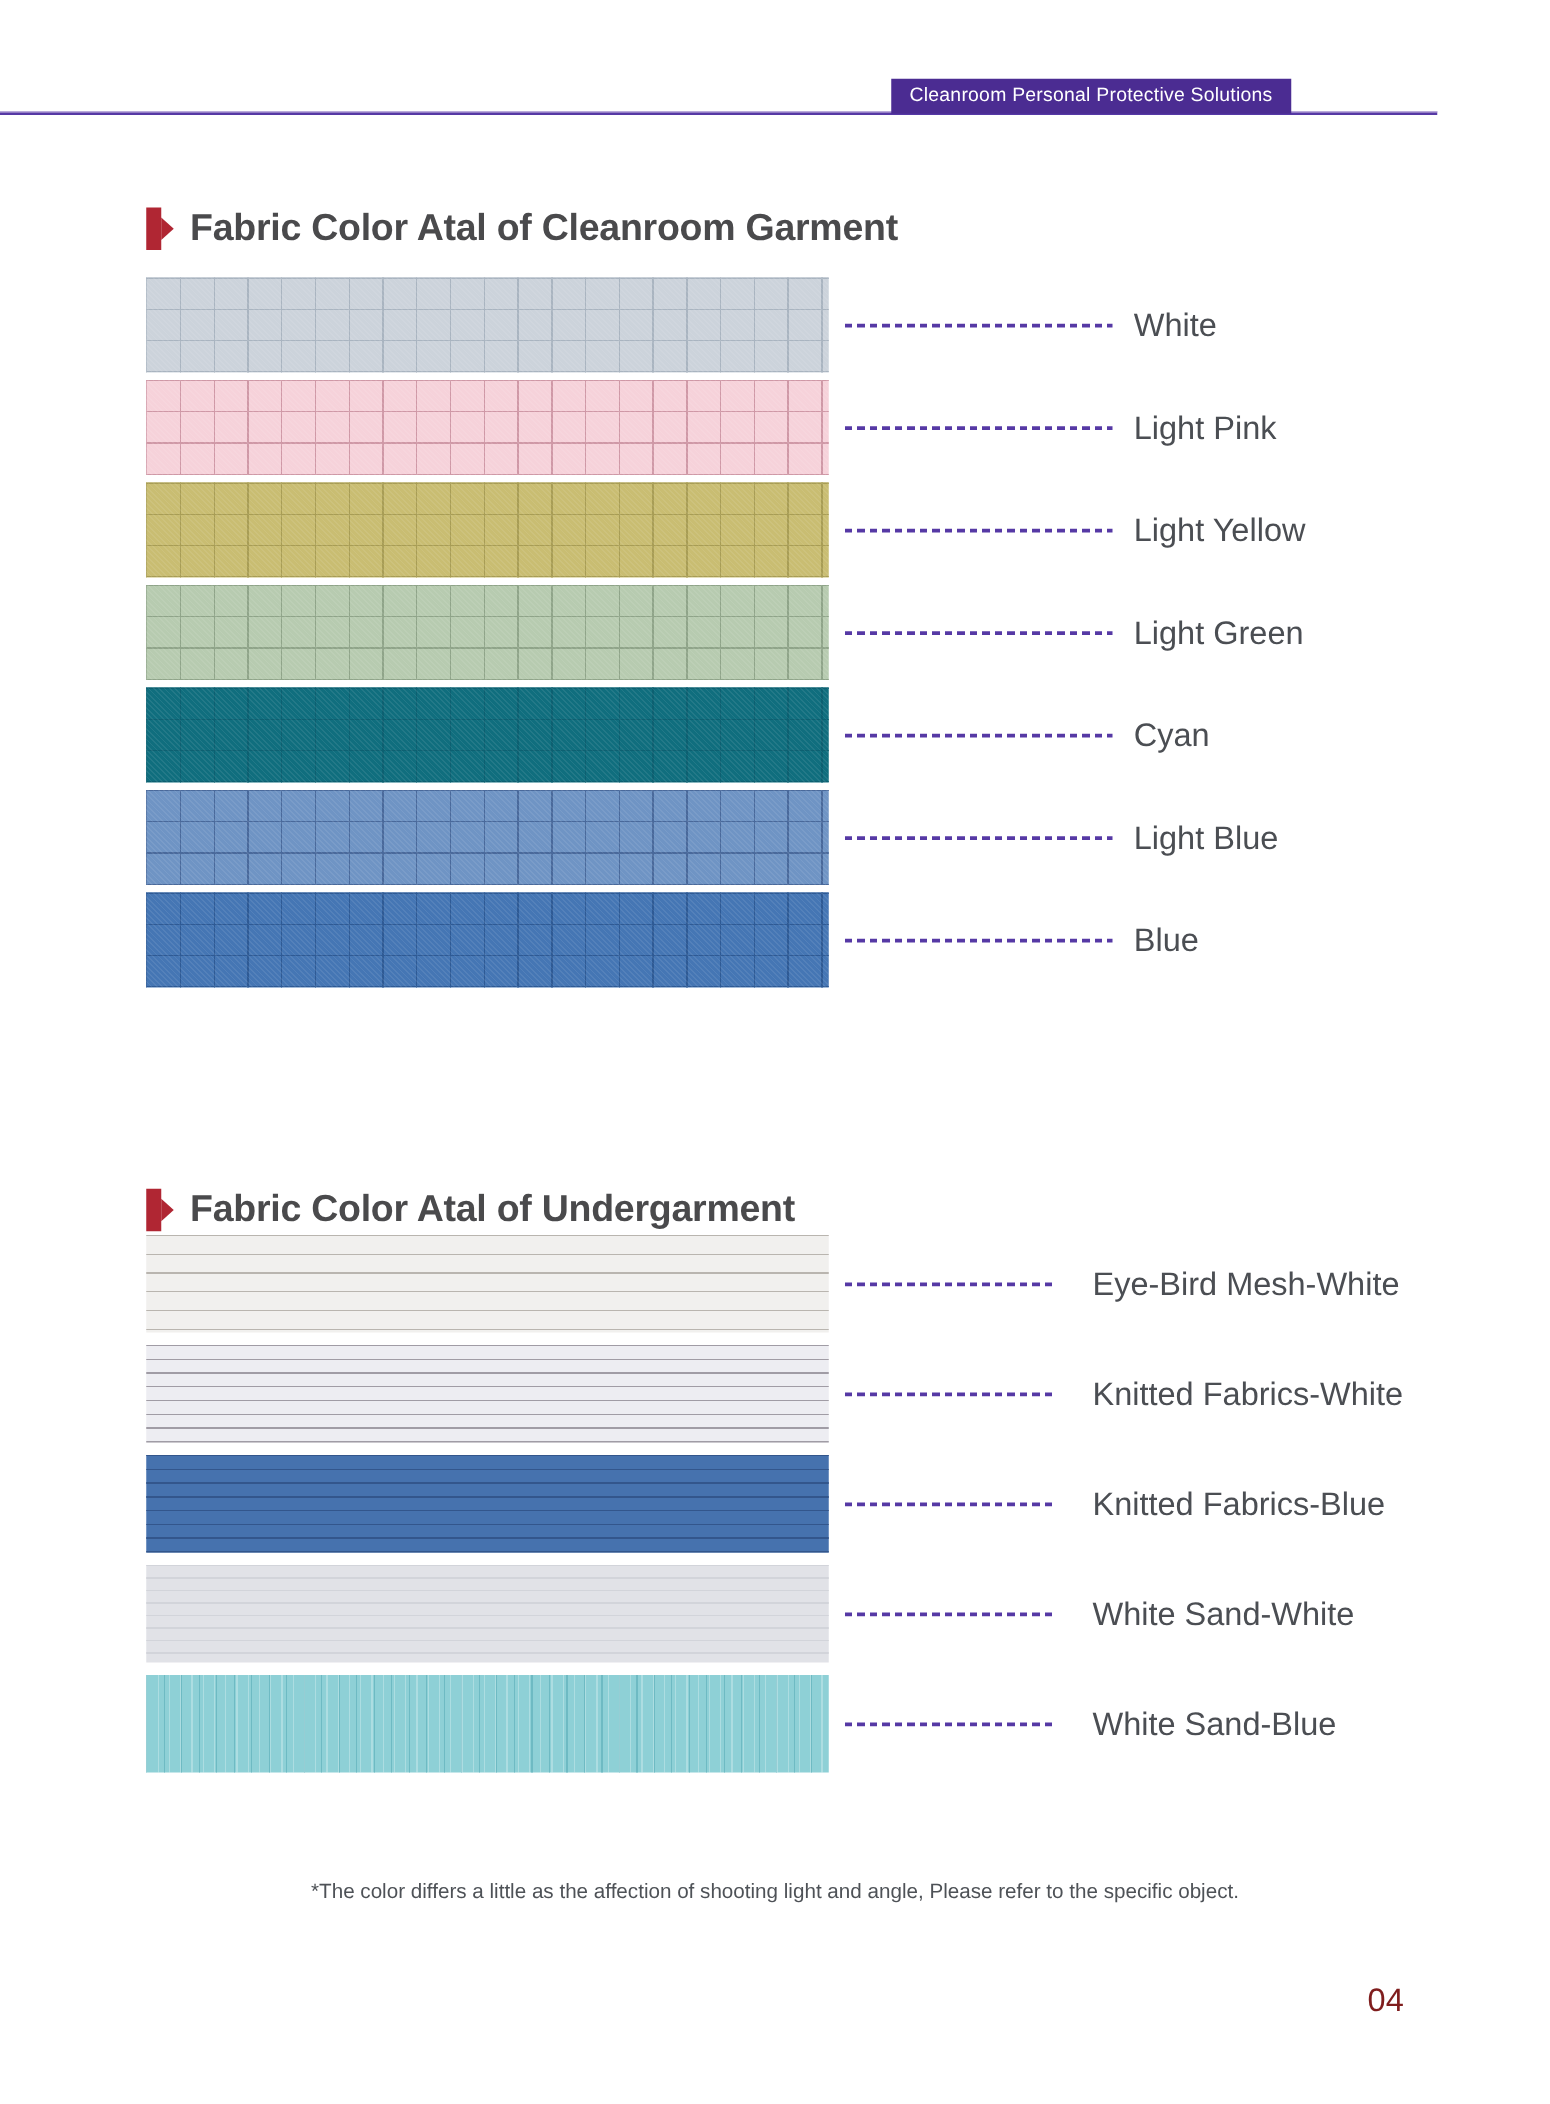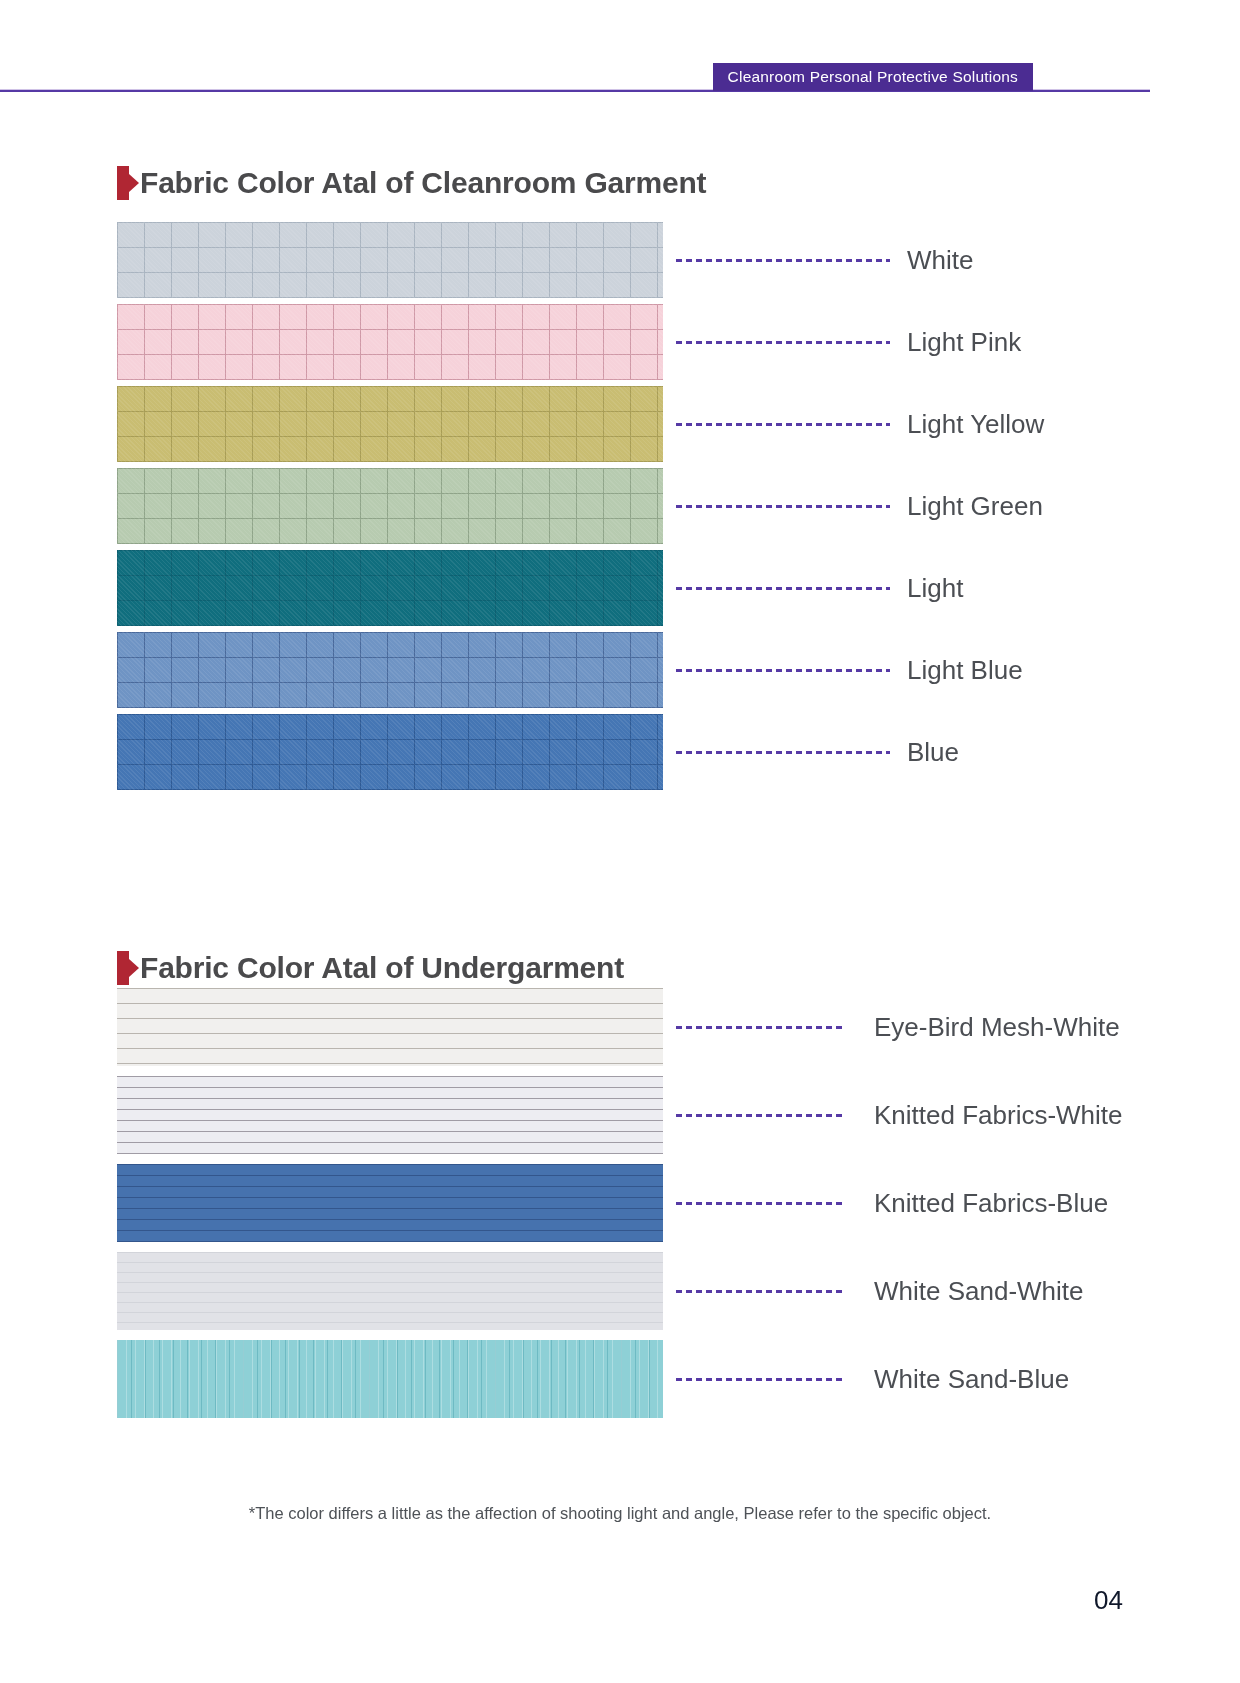--- a/index.html
+++ b/index.html
@@ -18,21 +18,21 @@
   }
   .header-badge{
     position:absolute;top:63px;right:117px;height:28px;
     background:var(--badge,#4b2c92);
     color:#ffffff;font-size:15.5px;line-height:28px;
     padding:0 15px;letter-spacing:.2px;z-index:2;
   }
   
   .content{position:absolute;left:117px;top:0;width:1006px;}
   
-  .section-title{display:flex;align-items:center;height:40px;}
+  .section-title{display:flex;align-items:center;height:40px;gap:12px;}
   .section-title.first{margin-top:163px;margin-bottom:19px;}
   .section-title.second{margin-top:158px;}
   .marker{
     position:relative;width:12px;height:34px;
     background:var(--marker,#b02633);margin-right:11px;flex:0 0 auto;
   }
   .marker::after{
     content:"";position:absolute;left:12px;top:50%;transform:translateY(-50%);
     border-left:10px solid var(--marker,#b02633);
     border-top:9px solid transparent;border-bottom:9px solid transparent;
@@ -85,21 +85,21 @@
       repeating-linear-gradient(90deg, rgba(255,255,255,.28) 0 1px, transparent 1px 9px),
       repeating-linear-gradient(90deg, var(--line) 0 1px, transparent 1px 14px);
   }
   
   .footnote{
     margin-top:86px;text-align:center;
     font-size:16.5px;color:#4e5257;letter-spacing:0;
   }
   .page-number{
     margin-top:62px;text-align:right;
-    font-size:26px;color:#0f172a;
+    font-size:26px;color:#7f1d1d;
   }
 </style>
 </head>
 <body>
 
 <div class="page">
 
   <div class="header-rule"></div>
   <div class="header-badge">Cleanroom Personal Protective Solutions</div>
 
@@ -127,21 +127,21 @@
         <div class="swatch-label">Light Yellow</div>
       </div>
       <div class="row">
         <div class="swatch pat-grid" style="--base: #b7cbb0; --line: #8fa489;"></div>
         <div class="dash"></div>
         <div class="swatch-label">Light Green</div>
       </div>
       <div class="row">
         <div class="swatch pat-grid" style="--base: #106e7e; --line: #0c6071;"></div>
         <div class="dash"></div>
-        <div class="swatch-label">Light</div>
+        <div class="swatch-label">Cyan</div>
       </div>
       <div class="row">
         <div class="swatch pat-grid" style="--base: #6f94c4; --line: #49699b;"></div>
         <div class="dash"></div>
         <div class="swatch-label">Light Blue</div>
       </div>
       <div class="row">
         <div class="swatch pat-grid" style="--base: #4576b4; --line: #2e5a95;"></div>
         <div class="dash"></div>
         <div class="swatch-label">Blue</div>

